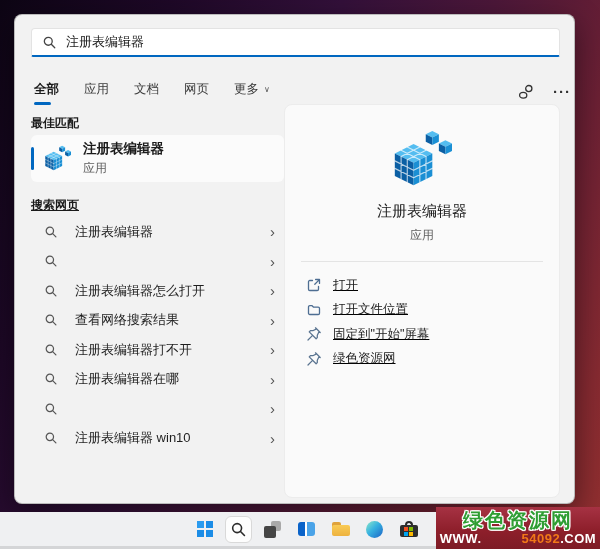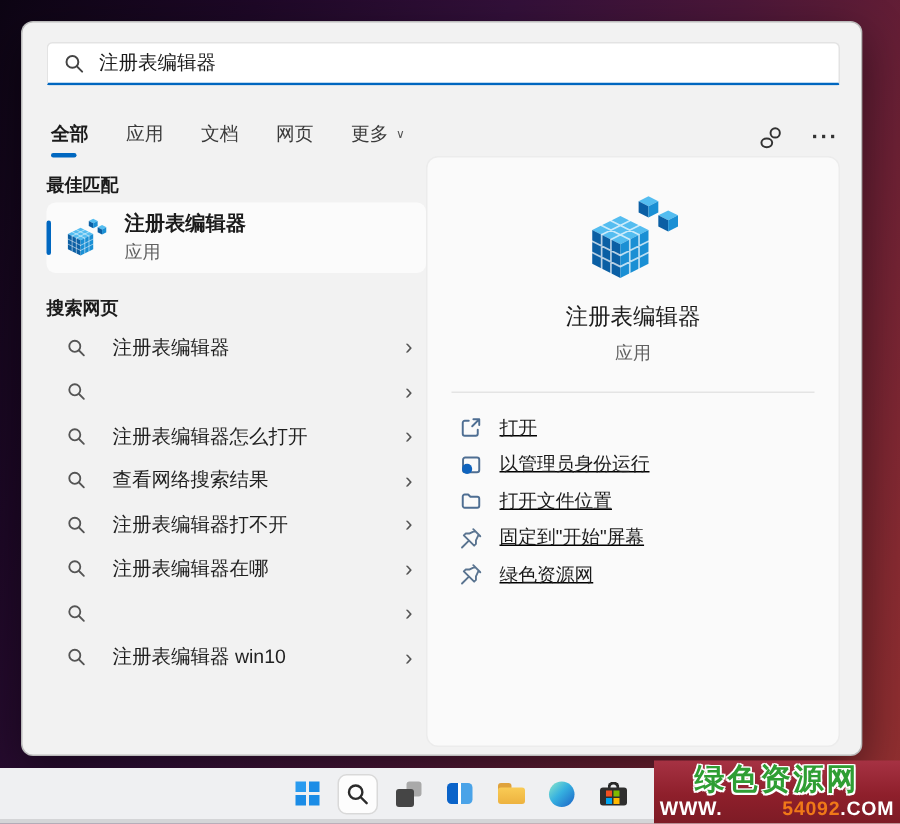--- a/index.html
+++ b/index.html
@@ -15,21 +15,21 @@
     box-shadow:0 10px 30px rgba(0,0,0,.45); }
 
   
   .search-box { position:absolute; left:16px; top:13px; width:529px; height:29px;
     background:#ffffff; border:1px solid #e3e3e3; border-bottom:2px solid #0067c0;
     border-radius:4px 4px 2px 2px; display:flex; align-items:center; padding:0 10px; }
   .search-box svg { flex:0 0 auto; margin-right:9px; }
   .search-value { font-size:13px; color:#1b1b1b; }
 
   
-  .tabs-row { position:absolute; left:18px; right:14px; top:62px; height:30px;
+  .tabs-row { position:absolute; left:18px; right:2px; top:62px; height:30px;
     display:flex; align-items:center; }
   .tab { position:relative; margin-right:23px; font-size:12.5px; color:#3b3b3b;
     padding:4px 1px 9px; cursor:default; }
   .tab.active { color:#1b1b1b; font-weight:700; }
   .tab.active::after { content:""; position:absolute; left:1px; bottom:2px; width:17px;
     height:3px; border-radius:2px; background:#0067c0; }
   .tab-chevron { font-size:8px; color:#555; margin-left:5px; vertical-align:1px; }
   .tabs-right { margin-left:auto; display:flex; align-items:center; gap:16px; }
   .hdr-ic { display:flex; align-items:center; justify-content:center; width:20px; height:20px; }
   .more-glyph { font-size:15px; font-weight:700; color:#333; letter-spacing:1px; line-height:10px; }
@@ -39,21 +39,21 @@
   .sec-heading { font-size:12px; font-weight:700; color:#1b1b1b; }
   .bm-heading { position:absolute; left:0; top:0; }
   .best-match { position:absolute; left:0; top:20px; width:253px; height:47px;
     background:#fbfbfb; border-radius:6px; display:flex; align-items:center; }
   .bm-accent { position:absolute; left:0; top:12px; width:3px; height:23px;
     border-radius:2px; background:#0067c0; }
   .bm-icon { margin:0 12px 0 13px; display:flex; }
   .bm-texts { display:flex; flex-direction:column; gap:2px; }
   .bm-title { font-size:13.5px; font-weight:700; color:#1b1b1b; }
   .bm-sub { font-size:12px; color:#616161; }
-  .web-heading { position:absolute; left:0; top:82px; }
+  .web-heading { position:absolute; left:0; top:82px;text-decoration:underline; }
   .sugg-list { position:absolute; left:0; top:102px; width:253px; }
   .sugg-row { display:flex; align-items:center; height:29.5px; }
   .sugg-icon { width:15px; display:flex; margin:0 16px 0 13px; }
   .sugg-text { font-size:13px; color:#1f1f1f; white-space:nowrap; }
   .sugg-suffix { font-size:12px; color:#7a7a7a; margin-left:5px; white-space:nowrap; }
   .sugg-chevron { margin-left:auto; margin-right:9px; font-size:15px; color:#555; }
 
   
   .detail-card { position:absolute; left:269px; top:89px; width:276px; height:394px;
     background:#fafafa; border:1px solid #ececec; border-radius:8px; }
@@ -299,29 +299,20 @@
     <span class="action-icon">
             <svg width="16" height="16" viewBox="0 0 16 16">
     <path class="stroke" stroke="#4e6e92" stroke-width="1.3" d="M6.5 3.5 H3.8 A1.3 1.3 0 0 0 2.5 4.8 V12.2 A1.3 1.3 0 0 0 3.8 13.5 H11.2 A1.3 1.3 0 0 0 12.5 12.2 V9.5 M8.8 7.2 L13.4 2.6 M9.6 2.5 H13.5 V6.4"></path>
   </svg>
           </span>
     <span class="action-label">打开</span>
   </div>
         <div class="action-row">
     <span class="action-icon">
             <svg width="16" height="16" viewBox="0 0 16 16">
-    <rect x="2.7" y="3" width="10.8" height="9.8" rx="1.5" class="stroke" stroke="#4e6e92" stroke-width="1.3"></rect>
-    <circle cx="5.4" cy="10.6" r="3.4" fill="#0f63bd"></circle>
-  </svg>
-          </span>
-    <span class="action-label">以管理员身份运行</span>
-  </div>
-        <div class="action-row">
-    <span class="action-icon">
-            <svg width="16" height="16" viewBox="0 0 16 16">
     <path class="stroke" stroke="#4e6e92" stroke-width="1.3" d="M2.5 5 A1.3 1.3 0 0 1 3.8 3.7 H6.1 L7.6 5.2 H12.2 A1.3 1.3 0 0 1 13.5 6.5 V11.2 A1.3 1.3 0 0 1 12.2 12.5 H3.8 A1.3 1.3 0 0 1 2.5 11.2 Z"></path>
   </svg>
           </span>
     <span class="action-label">打开文件位置</span>
   </div>
         <div class="action-row">
     <span class="action-icon">
             <svg width="16" height="16" viewBox="0 0 16 16">
     <path class="stroke" stroke="#5a7490" stroke-width="1.25" d="M9.5 1.8 L14.2 6.5 M10.6 2.9 L6.8 4.7 L4.4 4.7 L3.2 5.9 L10.1 12.8 L11.3 11.6 L11.3 9.2 L13.1 5.4 M6.1 9.9 L2 14"></path>
   </svg>

